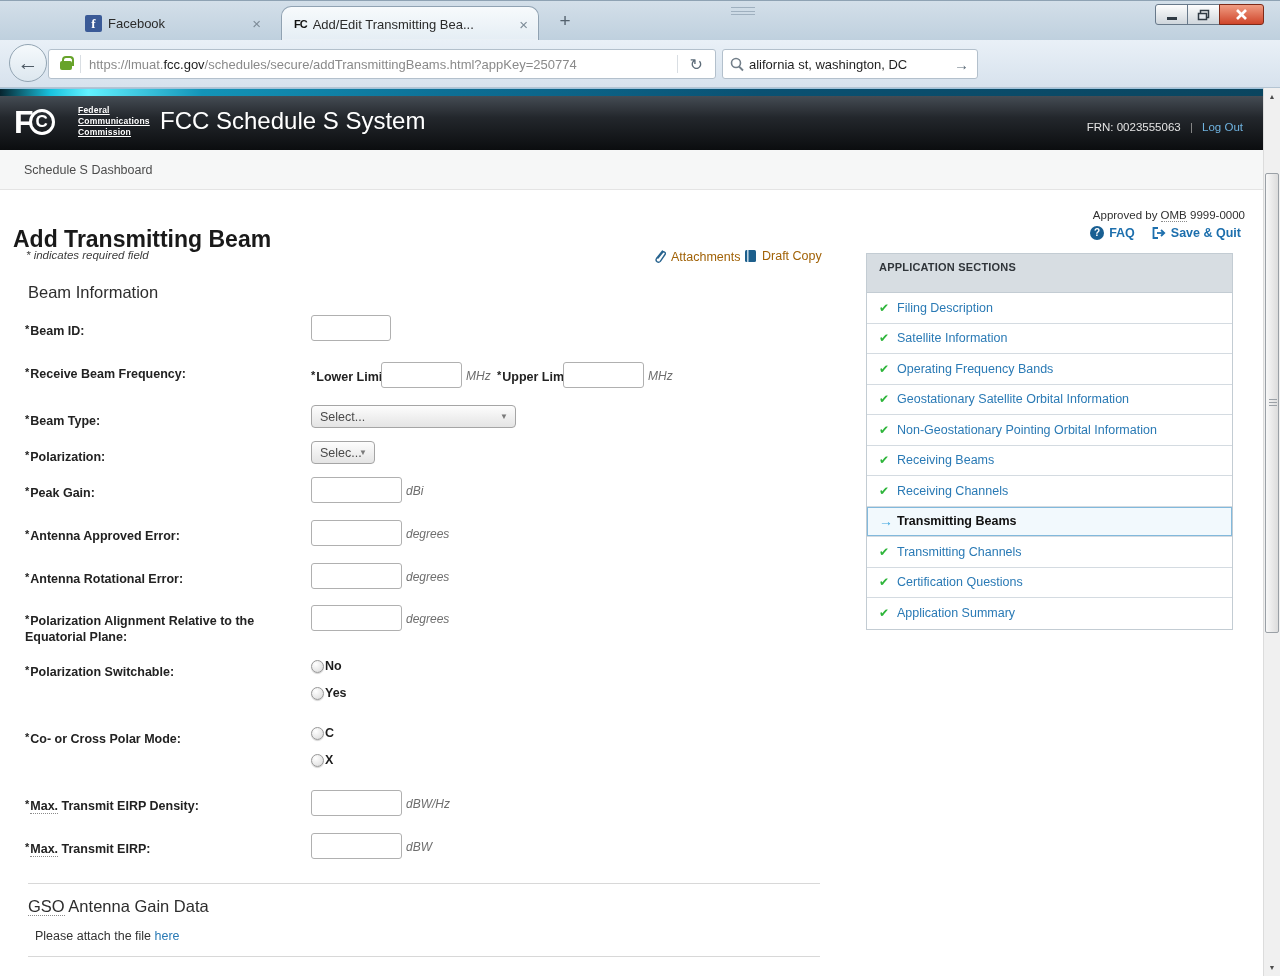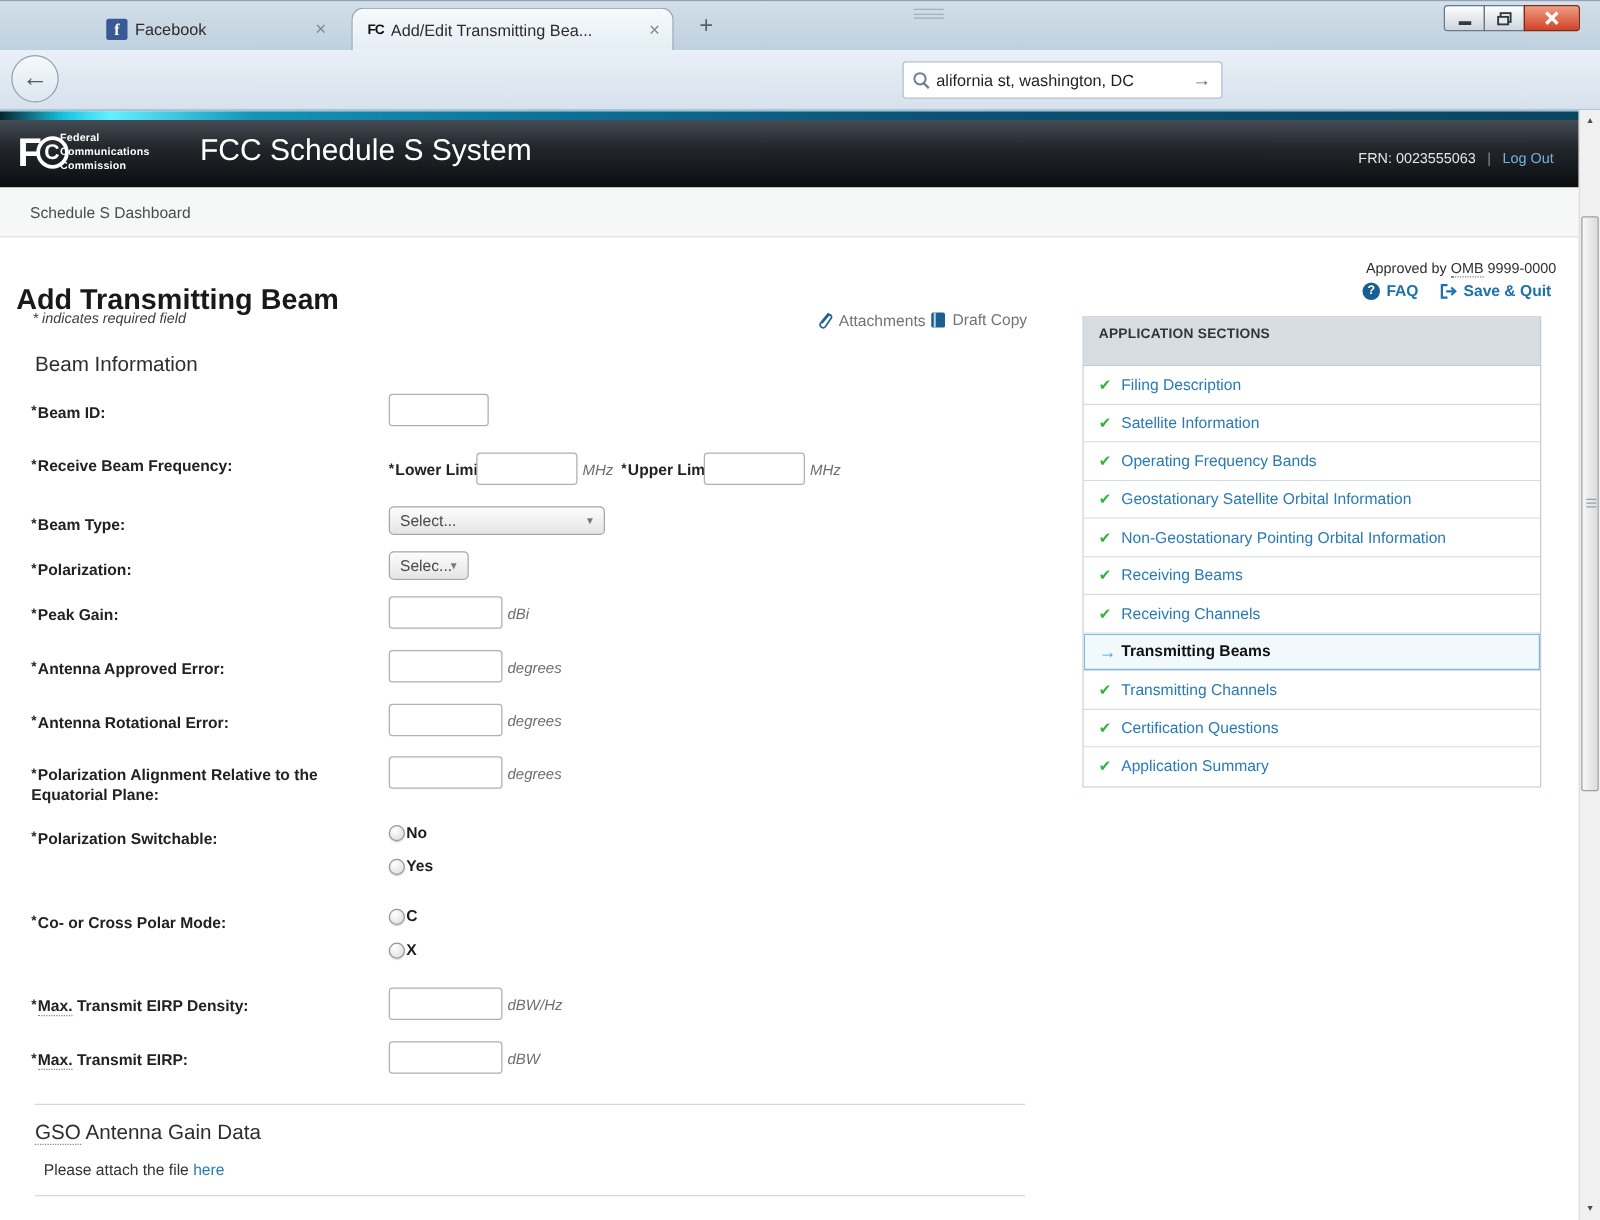--- a/index.html
+++ b/index.html
@@ -65,43 +65,43 @@
   
   .teal-strip { position:absolute; left:0; top:88px; width:1263px; height:8px;
     border-top:1px solid #9fc3dc;
     background:linear-gradient(90deg,#07242f 0%,#19c2de 4%,#62f1ff 7%,#1394b8 16%,#0d7096 35%,#0a5172 60%,#0a455f 100%); }
   .appheader { position:absolute; left:0; top:96px; width:1263px; height:54px;
     background:linear-gradient(180deg,#454c54 0%,#23272c 40%,#0b0d0f 100%); color:#fff; }
   .fcc-logo { position:absolute; left:14px; top:11px; display:flex; align-items:center; }
   .logo-f { font:bold 32px/30px "Liberation Sans",sans-serif; letter-spacing:-2px; }
   .logo-c { display:inline-flex; width:26px; height:26px; border:3px solid #fff; border-radius:50%;
     align-items:center; justify-content:center; font:bold 17px "Liberation Sans",sans-serif; margin-left:-3px; }
-  .logo-lines { position:absolute; left:48px; top:9px; font-size:8.5px; font-weight:bold;
-    line-height:11px; letter-spacing:.2px; }
+  .logo-lines { position:absolute; left:78px; top:9px; font-size:8.5px; font-weight:bold;
+    line-height:11px; letter-spacing:.2px;text-decoration:underline; }
   .app-title { position:absolute; left:160px; top:11px; font-size:24px; font-weight:400; color:#fff; }
   .frn-block { position:absolute; right:20px; top:25px; font-size:11.5px; color:#e4e4e4; }
   .frn-sep { color:#8d8d8d; margin:0 6px; }
   .logout-link { color:#6fb3e0; }
 
   
   .breadcrumb-bar { position:absolute; left:0; top:150px; width:1263px; height:40px;
     background:#f6f7f7; border-bottom:1px solid #e4e4e4; }
   .breadcrumb-bar span { position:absolute; left:24px; top:13px; font-size:12.5px; color:#4c4c4c; }
 
   
   .page-title { position:absolute; left:13px; top:210px; font-size:23px; font-weight:600; color:#191919;margin-top:16px; }
   .approved { position:absolute; right:35px; top:209px; font-size:11.5px; color:#2f2f2f;margin-left:41px; }
   .dotted { border-bottom:1px dotted #8a8a8a; }
   .top-actions { position:absolute; right:39px; top:226px; display:flex; gap:16px; align-items:center;
     font-size:12.5px; font-weight:600; color:#1d6fad; }
   .top-actions .act { display:flex; align-items:center; gap:5px; }
   .faq-circle { width:14px; height:14px; border-radius:50%; background:#195f92; color:#fff;
     font:bold 10px/14px "Liberation Sans",sans-serif; text-align:center; }
   .required-note { position:absolute; left:26px; top:249px; font-size:11.5px; font-style:italic; color:#3c3c3c; }
-  .doc-links { font-size:12.5px; color:#737373; display:flex; align-items:center; gap:5px; position:absolute; top:249px; }
+  .doc-links { font-size:12.5px; color:#a16207; display:flex; align-items:center; gap:5px; position:absolute; top:249px; }
   .section-heading { position:absolute; left:28px; top:283px; font-size:16.5px; color:#2e2e2e; }
 
   
   .frow { position:absolute; left:0; width:866px; }
   .flabel { position:absolute; left:25px; font-size:12.5px; font-weight:600; color:#222; width:262px; line-height:16px; }
   .req { font-size:11px; vertical-align:2px; margin-right:1px; }
   .tinput { position:absolute; height:26px; border:1px solid #b0b0b0; border-radius:3px; background:#fff;
     font-size:13px; padding:0 6px; font-family:inherit; }
   .unit { position:absolute; font-size:12px; font-style:italic; color:#6e6e6e; }
   .sublabel { position:absolute; font-size:12.5px; font-weight:600; color:#222; }
@@ -175,20 +175,29 @@
       <svg width="13" height="11">
         <line x1="2" y1="1" x2="11" y2="10" stroke="#fff" stroke-width="2.6"></line>
         <line x1="11" y1="1" x2="2" y2="10" stroke="#fff" stroke-width="2.6"></line>
       </svg>
     </div>
   </div>
 </div>
 
 <div class="navbar">
   <div class="back-btn">←</div>
+  <div class="urlbar">
+    <span class="lock-icon"></span>
+    <span class="url-sep"></span>
+    <span class="url-text"><span>https://lmuat.</span><span class="url-domain">fcc.gov</span><span>/schedules/secure/addTransmittingBeams.html?appKey=250774</span></span>
+    <span class="reload-wrap">
+      <span class="reload-sep"></span>
+      <span class="reload-icon">↻</span>
+    </span>
+  </div>
   <div class="searchbar">
     <svg width="26" height="16" style="flex:none">
       <circle cx="13" cy="7" r="4.5" fill="none" stroke="#737f8a" stroke-width="1.6"></circle>
       <line x1="16" y1="10.5" x2="20" y2="14.5" stroke="#737f8a" stroke-width="1.8"></line>
     </svg>
     <span class="search-text">alifornia st, washington, DC</span>
     <span class="go-arrow">→</span>
   </div>
   <span class="tool-icon glyph-star" style="left:972px">☆</span>
   <span class="tool-sep"></span>
@@ -294,21 +303,21 @@
   <span class="sublabel" style="left:311px; top:369px"><span class="req">*</span><span>Lower Limit:</span></span>
   <input class="tinput" style="left: 381px; top: 362px; width: 81px;">
   <span class="unit" style="left:466px; top:369px">MHz</span>
   <span class="sublabel" style="left:497px; top:369px"><span class="req">*</span><span>Upper Limit:</span></span>
   <input class="tinput" style="left: 563px; top: 362px; width: 81px;">
   <span class="unit" style="left:648px; top:369px">MHz</span>
 </div>
 
 <div class="frow" style="top:0">
   <span class="flabel" style="top:411px"><span class="req">*</span><span>Beam Type:</span></span>
-  <div class="selectbox" style="left:311px; top:405px; width:173px;">
+  <div class="selectbox" style="left:311px; top:405px; width:205px;">
     <span>Select...</span>
     <span class="caret">▼</span>
   </div>
 </div>
 
 <div class="frow" style="top:0">
   <span class="flabel" style="top:447px"><span class="req">*</span><span>Polarization:</span></span>
   <div class="selectbox" style="left:311px; top:441px; width:64px;">
     <span>Selec...</span>
     <span class="caret">▼</span>

